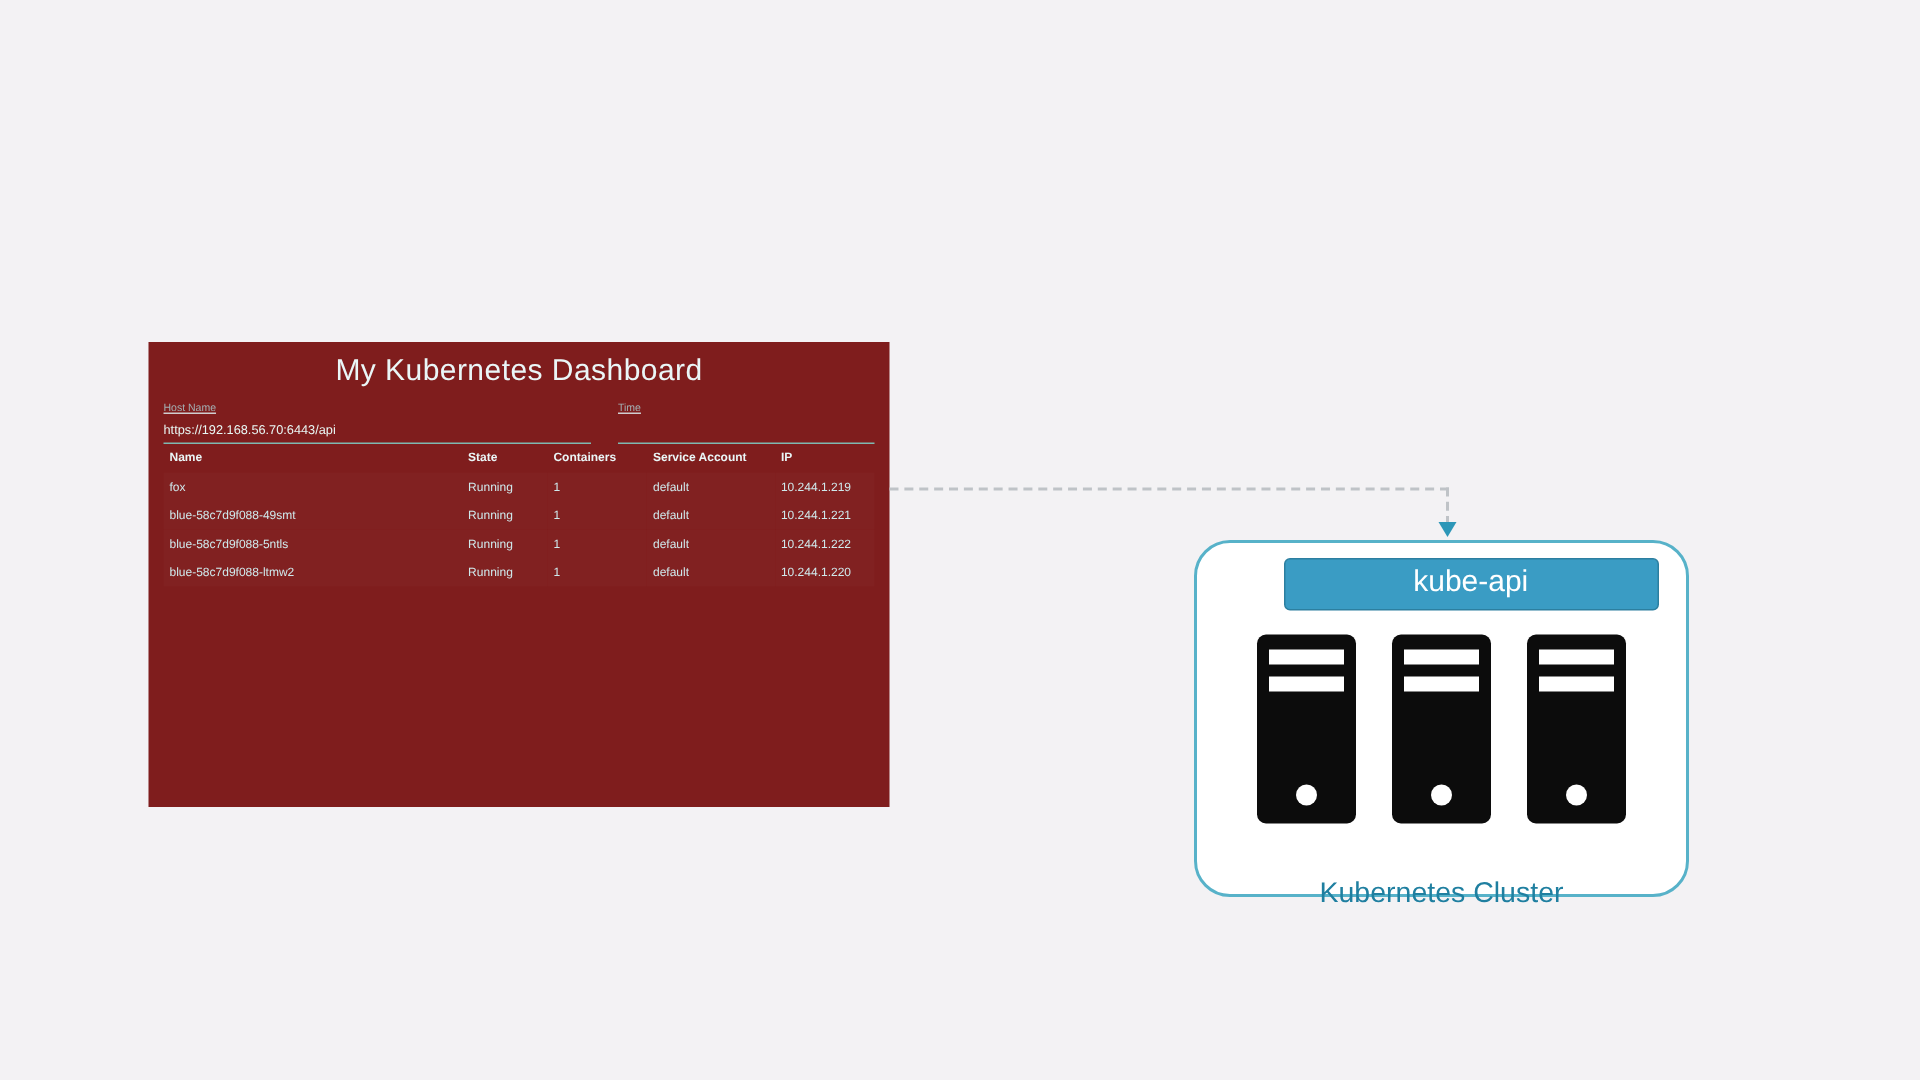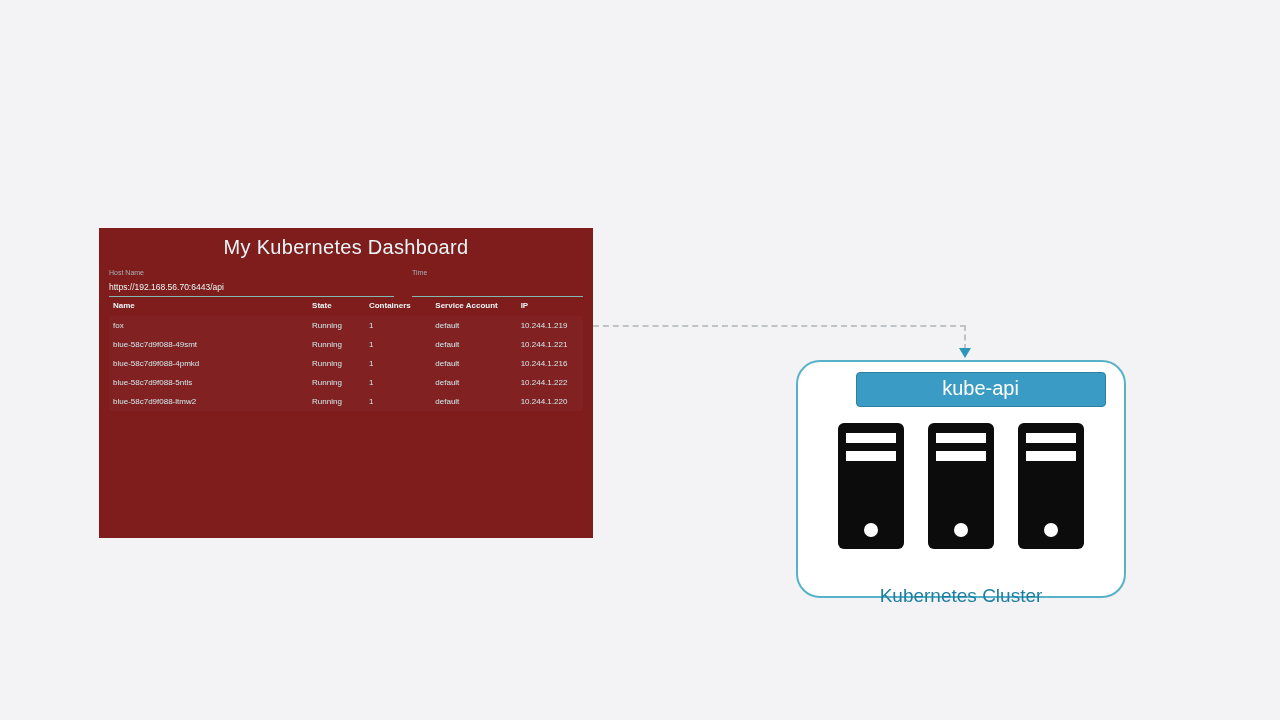--- a/index.html
+++ b/index.html
@@ -28,20 +28,21 @@
       text-align: center;
       font-size: 20px;
       padding: 8px 0 10px;
       color: #eaf6f7;
       letter-spacing: 0.3px;
     }
     .inputs {
       display: flex;
       gap: 18px;
       padding: 0 10px;
+      text-decoration: underline;
     }
     .field { flex: 1; }
     .field.small { flex: 0.6; }
     .field-label {
       font-size: 7px;
       color: #a9c8cc;
       opacity: .85;
     }
     .field-input {
       width: 100%;
@@ -227,27 +228,20 @@
           <td>1</td>
           <td>default</td>
           <td>10.244.1.219</td>
         </tr>
         <tr class="row">
           <td>blue-58c7d9f088-49smt</td>
           <td>Running</td>
           <td>1</td>
           <td>default</td>
           <td>10.244.1.221</td>
-        </tr>
-        <tr class="row">
-          <td>blue-58c7d9f088-4pmkd</td>
-          <td>Running</td>
-          <td>1</td>
-          <td>default</td>
-          <td>10.244.1.216</td>
         </tr>
         <tr class="row">
           <td>blue-58c7d9f088-5ntls</td>
           <td>Running</td>
           <td>1</td>
           <td>default</td>
           <td>10.244.1.222</td>
         </tr>
         <tr class="row">
           <td>blue-58c7d9f088-ltmw2</td>

